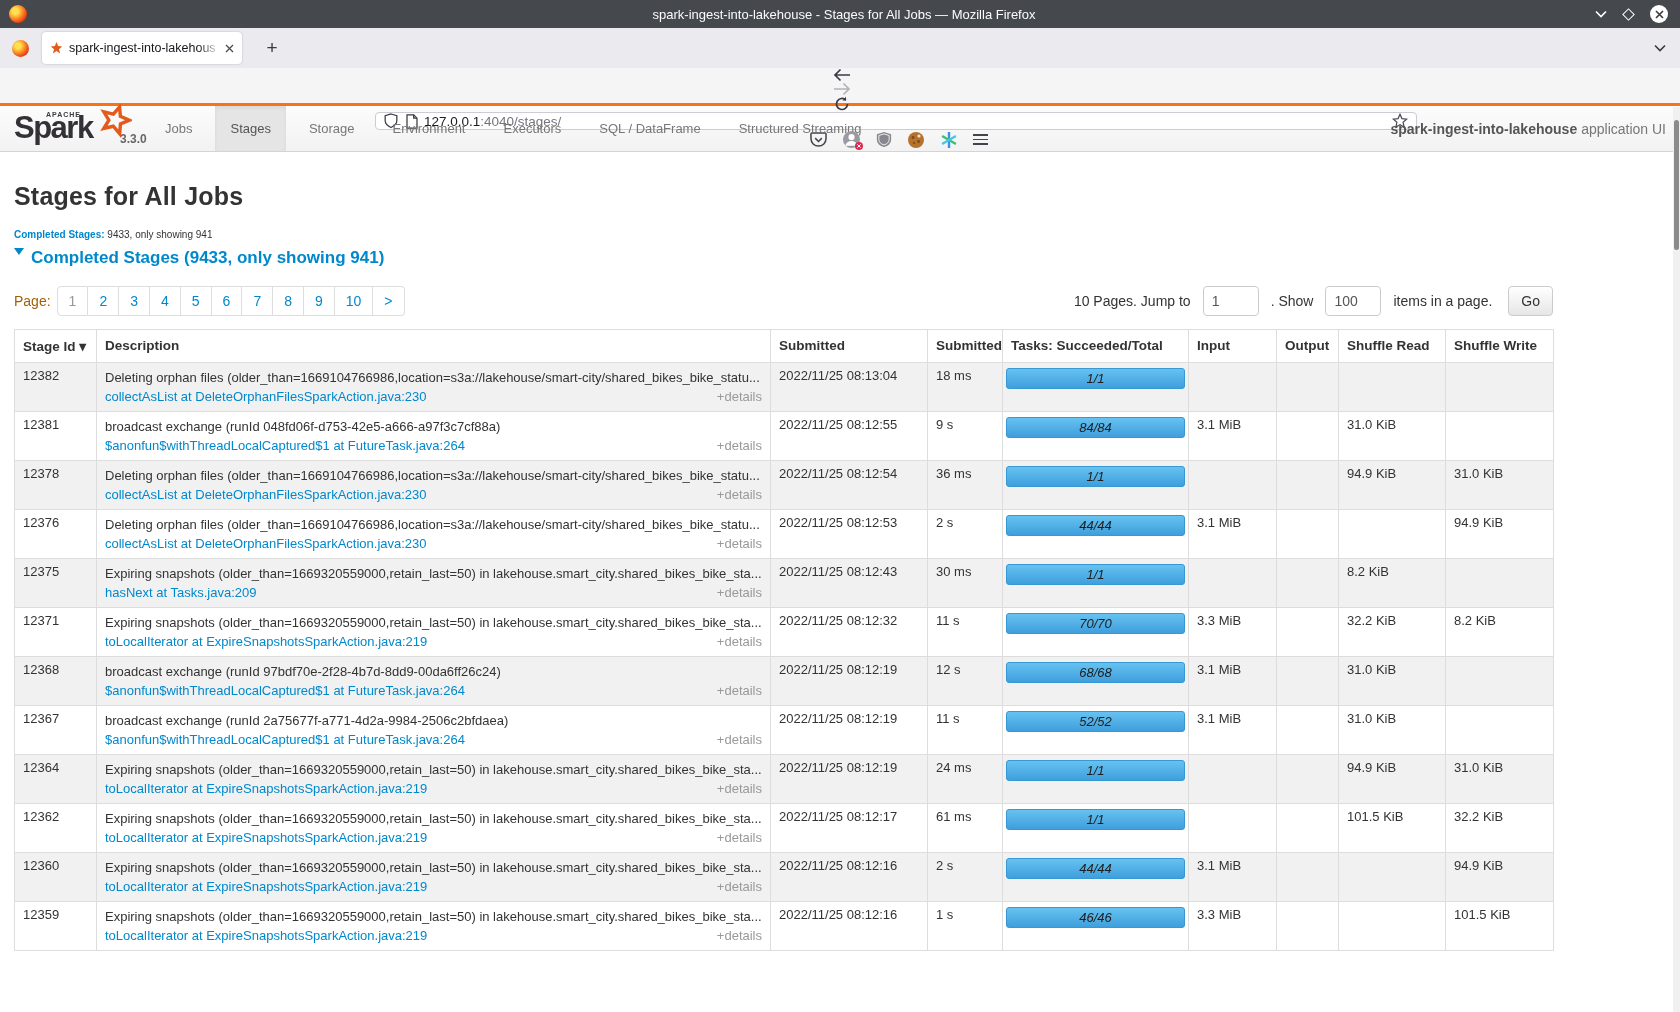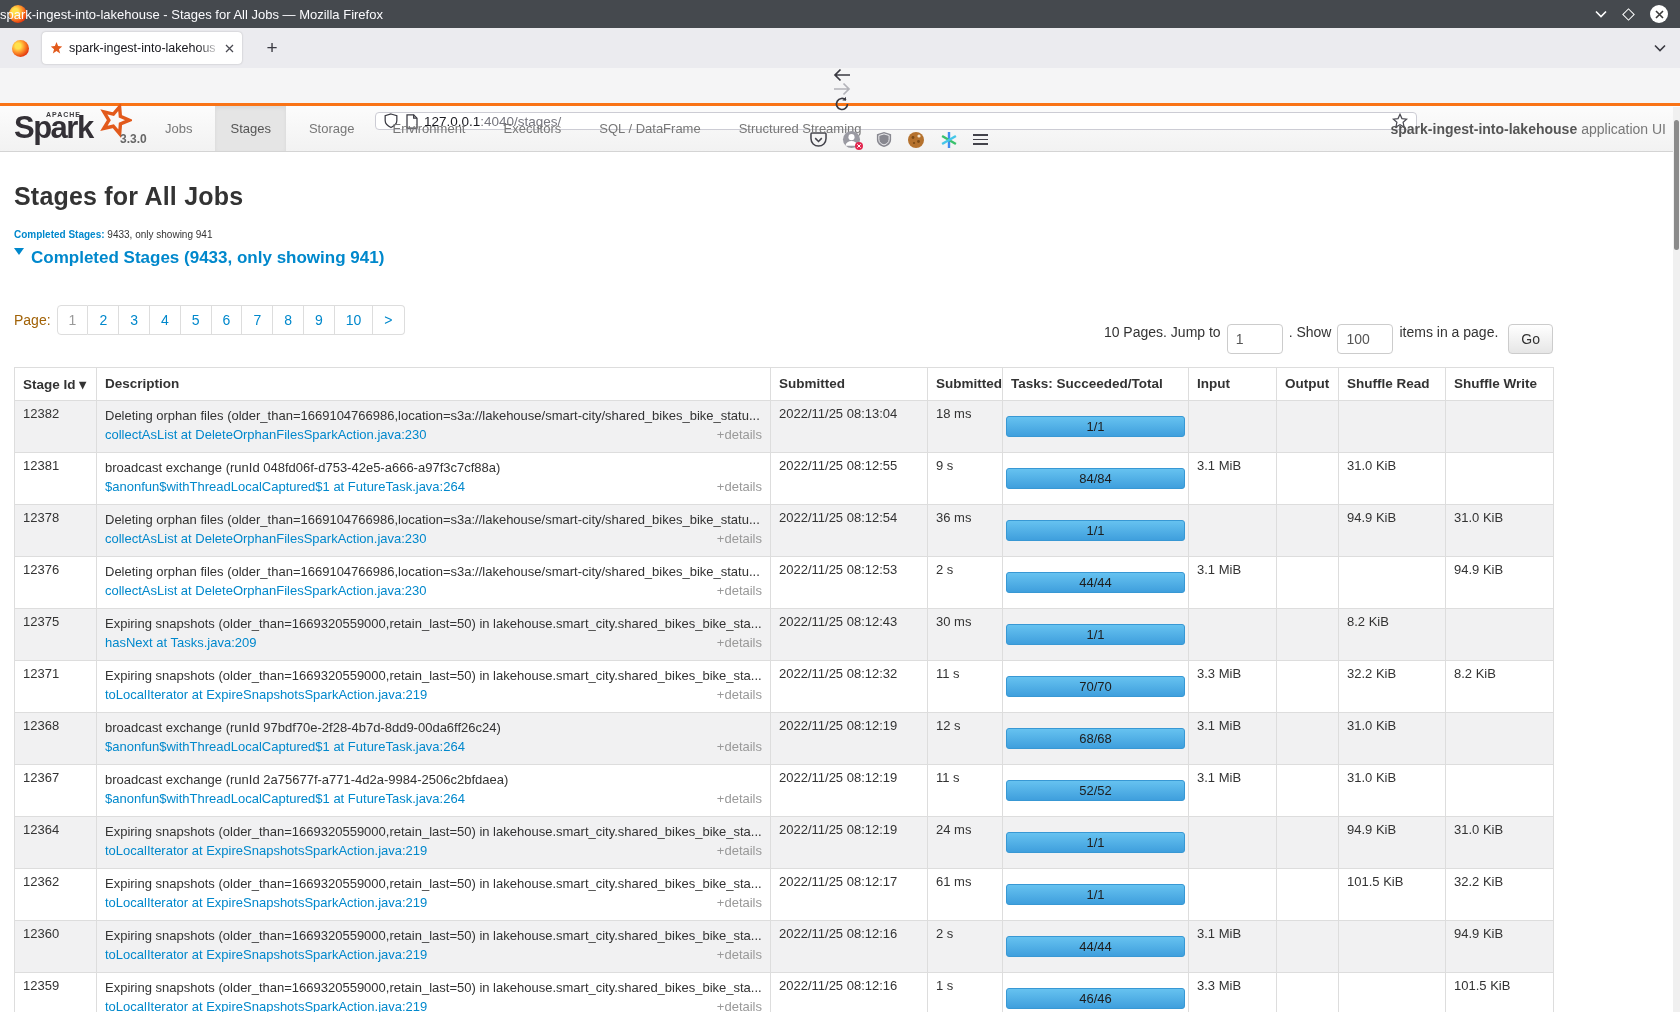--- a/index.html
+++ b/index.html
@@ -3,21 +3,21 @@
 <meta charset="utf-8">
 <style>
   * { margin:0; padding:0; box-sizing:border-box; }
   html,body { width:1680px; height:1012px; overflow:hidden; }
   body { font-family:"Liberation Sans", sans-serif; background:#ffffff; position:relative; }
 
   
   .titlebar { height:28px; background:#45494e; display:flex; align-items:center; position:relative; }
   .ff-logo { width:18px; height:18px; border-radius:50%; margin-left:9px;
              background:radial-gradient(circle at 35% 35%, #ffe14d 0 18%, #ff9a2e 40%, #e3350d 75%, #b5200a 100%); }
-  .win-title { position:absolute; left:0; right:0; text-align:left; color:#fbfbfe; font-size:13px; }
+  .win-title { position:absolute; left:8px; right:0; text-align:center; color:#fbfbfe; font-size:13px; }
   .win-controls { margin-left:auto; display:flex; align-items:center; gap:17px; padding-right:12px; z-index:2; }
   .win-diamond { width:9px; height:9px; border:1.5px solid #fff; transform:rotate(45deg); display:inline-block; }
   .win-close { width:18px; height:18px; background:#fff; border-radius:50%; display:flex; align-items:center; justify-content:center; }
 
   .tabbar { height:40px; background:#ebebef; display:flex; align-items:center; position:relative; }
   .ff-small { width:17px; height:17px; border-radius:50%; margin:0 13px 0 12px;
               background:radial-gradient(circle at 35% 35%, #ffe14d 0 18%, #ff9a2e 40%, #e3350d 75%, #b5200a 100%); }
   .tab { width:200px; height:32px; background:#fff; border-radius:4px; box-shadow:0 0 2px rgba(0,0,0,.25);
          display:flex; align-items:center; padding:0 8px; }
   .tab-label { font-size:12.5px; color:#16161c; white-space:nowrap; overflow:hidden; flex:1;
@@ -59,37 +59,37 @@
   .section-title { font-size:17px; font-weight:bold; color:#0088cc; }
 
   .pag-row { margin-top:18px; display:flex; align-items:center; }
   .pag-label { font-size:14px; color:#a16207; margin-right:6px; }
   .page-group { display:flex; }
   .page-btn { display:block; min-width:15px; text-align:center; padding:6px 11px; font-size:14px; color:#0088cc;
               background:#fff; border:1px solid #ddd; border-left:none; text-decoration:none; }
   .page-btn:first-child { border-left:1px solid #ddd; border-radius:4px 0 0 4px; }
   .page-btn:last-child { border-radius:0 4px 4px 0; }
   .page-btn.current { color:#999; }
-  .pag-right { margin-left:auto; display:flex; align-items:flex-start; font-size:14px; color:#333; gap:6px;margin-top:38px; }
+  .pag-right { margin-left:auto; display:flex; align-items:center; font-size:14px; color:#333; gap:12px; }
   .pag-input { width:56px; height:30px; border:1px solid #ccc; border-radius:4px; padding:0 8px; font-size:14px; color:#555;
                font-family:"Liberation Sans",sans-serif; }
   .go-btn { height:30px; padding:0 12px; font-size:14px; color:#333; background:linear-gradient(#ffffff,#e6e6e6);
             border:1px solid #ccc; border-radius:4px; margin-left:4px; font-family:"Liberation Sans",sans-serif; }
 
   
   table.stages { margin-top:13px; border-collapse:collapse; table-layout:fixed; width:1539px; font-size:13px; }
   .stages th, .stages td { border:1px solid #ddd; vertical-align:top; text-align:left; }
   .stages th { padding:8px; font-size:13.5px; font-weight:bold; color:#333; background:#fff; white-space:nowrap; overflow:hidden; }
   .stages td { padding:5px 8px; color:#333; }
   .stages tbody tr:nth-child(odd) { background:#f1f1f2; }
   .desc-line { white-space:nowrap; overflow:hidden; line-height:19px; }
   .desc-sub { display:flex; align-items:baseline; line-height:19px;gap:44px; }
   .stage-link { color:#0088cc; text-decoration:none; white-space:nowrap; overflow:hidden; }
   .details { margin-left:auto; color:#999; font-size:13px; }
-  .c-tasks { padding:15px 3px !important; }
+  .c-tasks { padding:5px 3px !important;font-style:italic; }
   .progress { height:21px; border-radius:3px; border:1px solid #3898d4;
               background:linear-gradient(#66c2f0,#3f9fdd); display:flex; align-items:center; justify-content:center; }
   .progress span { font-size:13px; color:#1d1d1d; }
 
   
   .scrollbar { position:absolute; top:107px; right:0; width:7px; bottom:0; background:#f0f0f0; }
   .scroll-thumb { position:absolute; top:13px; left:1px; width:5px; height:130px; border-radius:3px; background:#8b8b8b; }
 
   svg { display:block; }
 </style>

